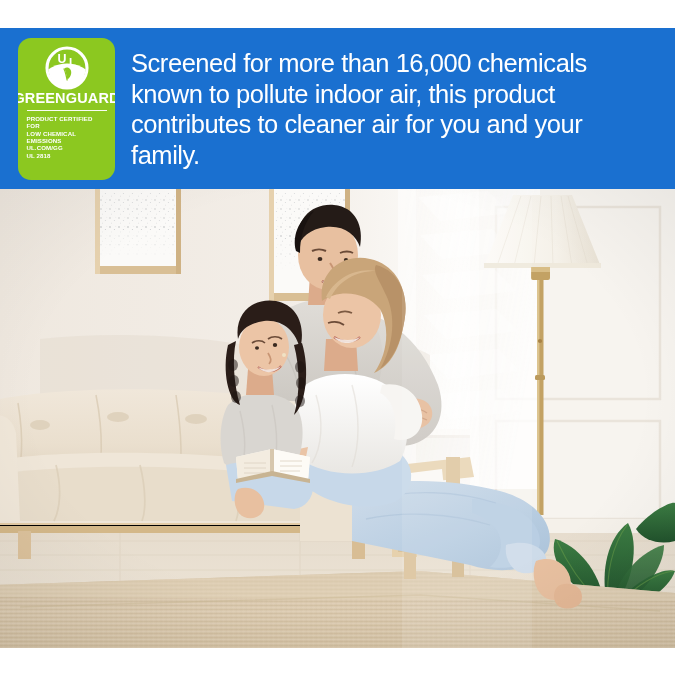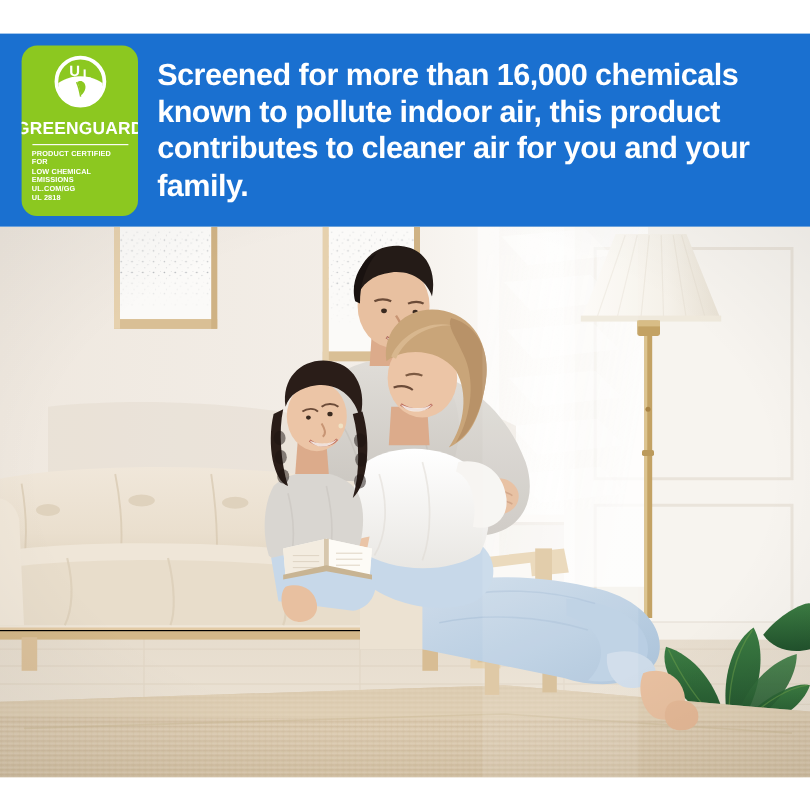--- a/index.html
+++ b/index.html
@@ -16,40 +16,40 @@
   
   .banner{
     position:absolute;left:0;top:28px;width:675px;height:161px;
     background:#1a70d0;
     overflow:hidden;
   }
   .banner-headline{
     position:absolute;left:131px;top:20px;width:520px;
     color:#ffffff;
     font-family:"Liberation Sans",sans-serif;
-    font-weight:bold;
+    font-weight:normal;
     font-size:25.5px;
     line-height:30.5px;
     letter-spacing:-0.45px;
     white-space:pre-line;
   }
 
   
   .badge{
     position:absolute;left:18px;top:38px;width:97px;height:142px;
     background:#8cc820;
     border-radius:13px;
     overflow:hidden;
     display:flex;flex-direction:column;align-items:center;
   }
   .ul-mark{
     width:46px;height:46px;margin-top:7px;position:relative;
   }
   .badge-word{
-    margin-top:10px;
+    margin-top:0;
     color:#ffffff;
     font-weight:bold;
     font-size:14.5px;
     letter-spacing:0.15px;
     line-height:15px;
   }
   .badge-rule{
     width:80px;height:1.6px;background:#ffffff;margin-top:3.5px;opacity:.95;
   }
   .badge-fine{

